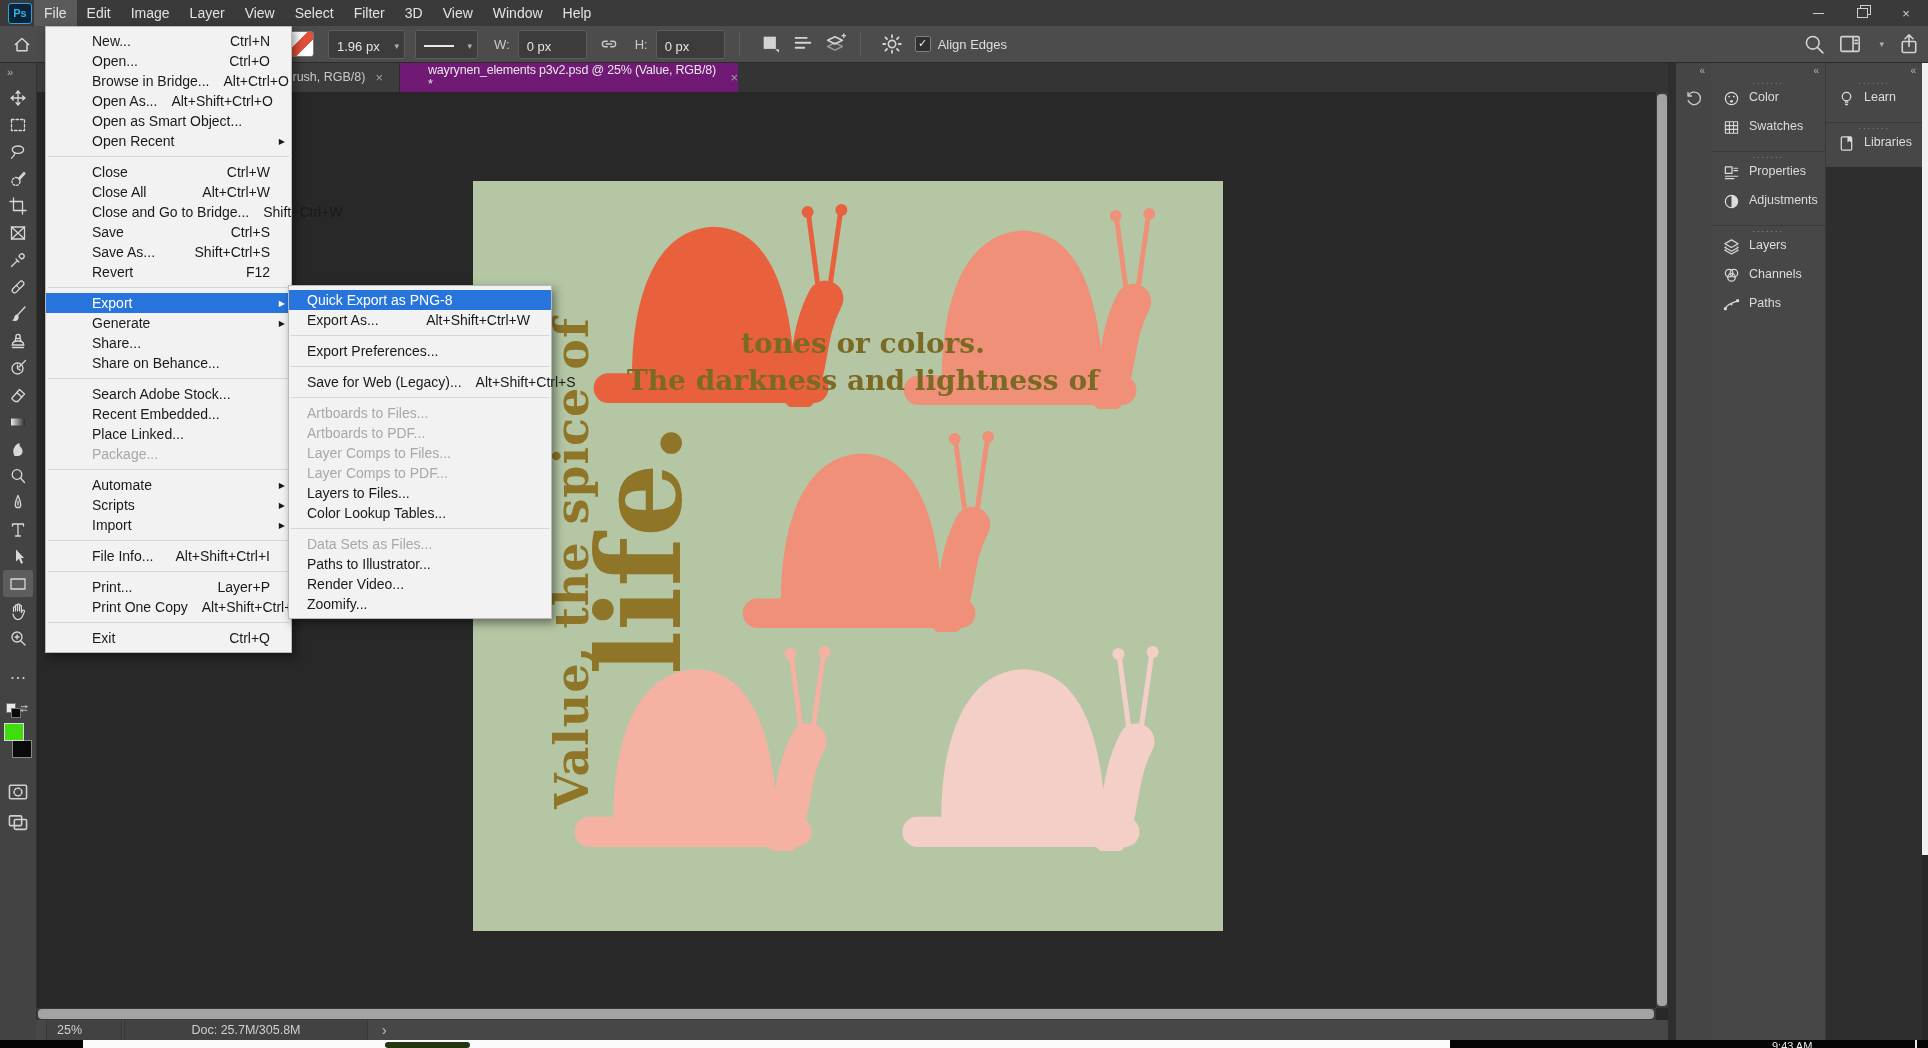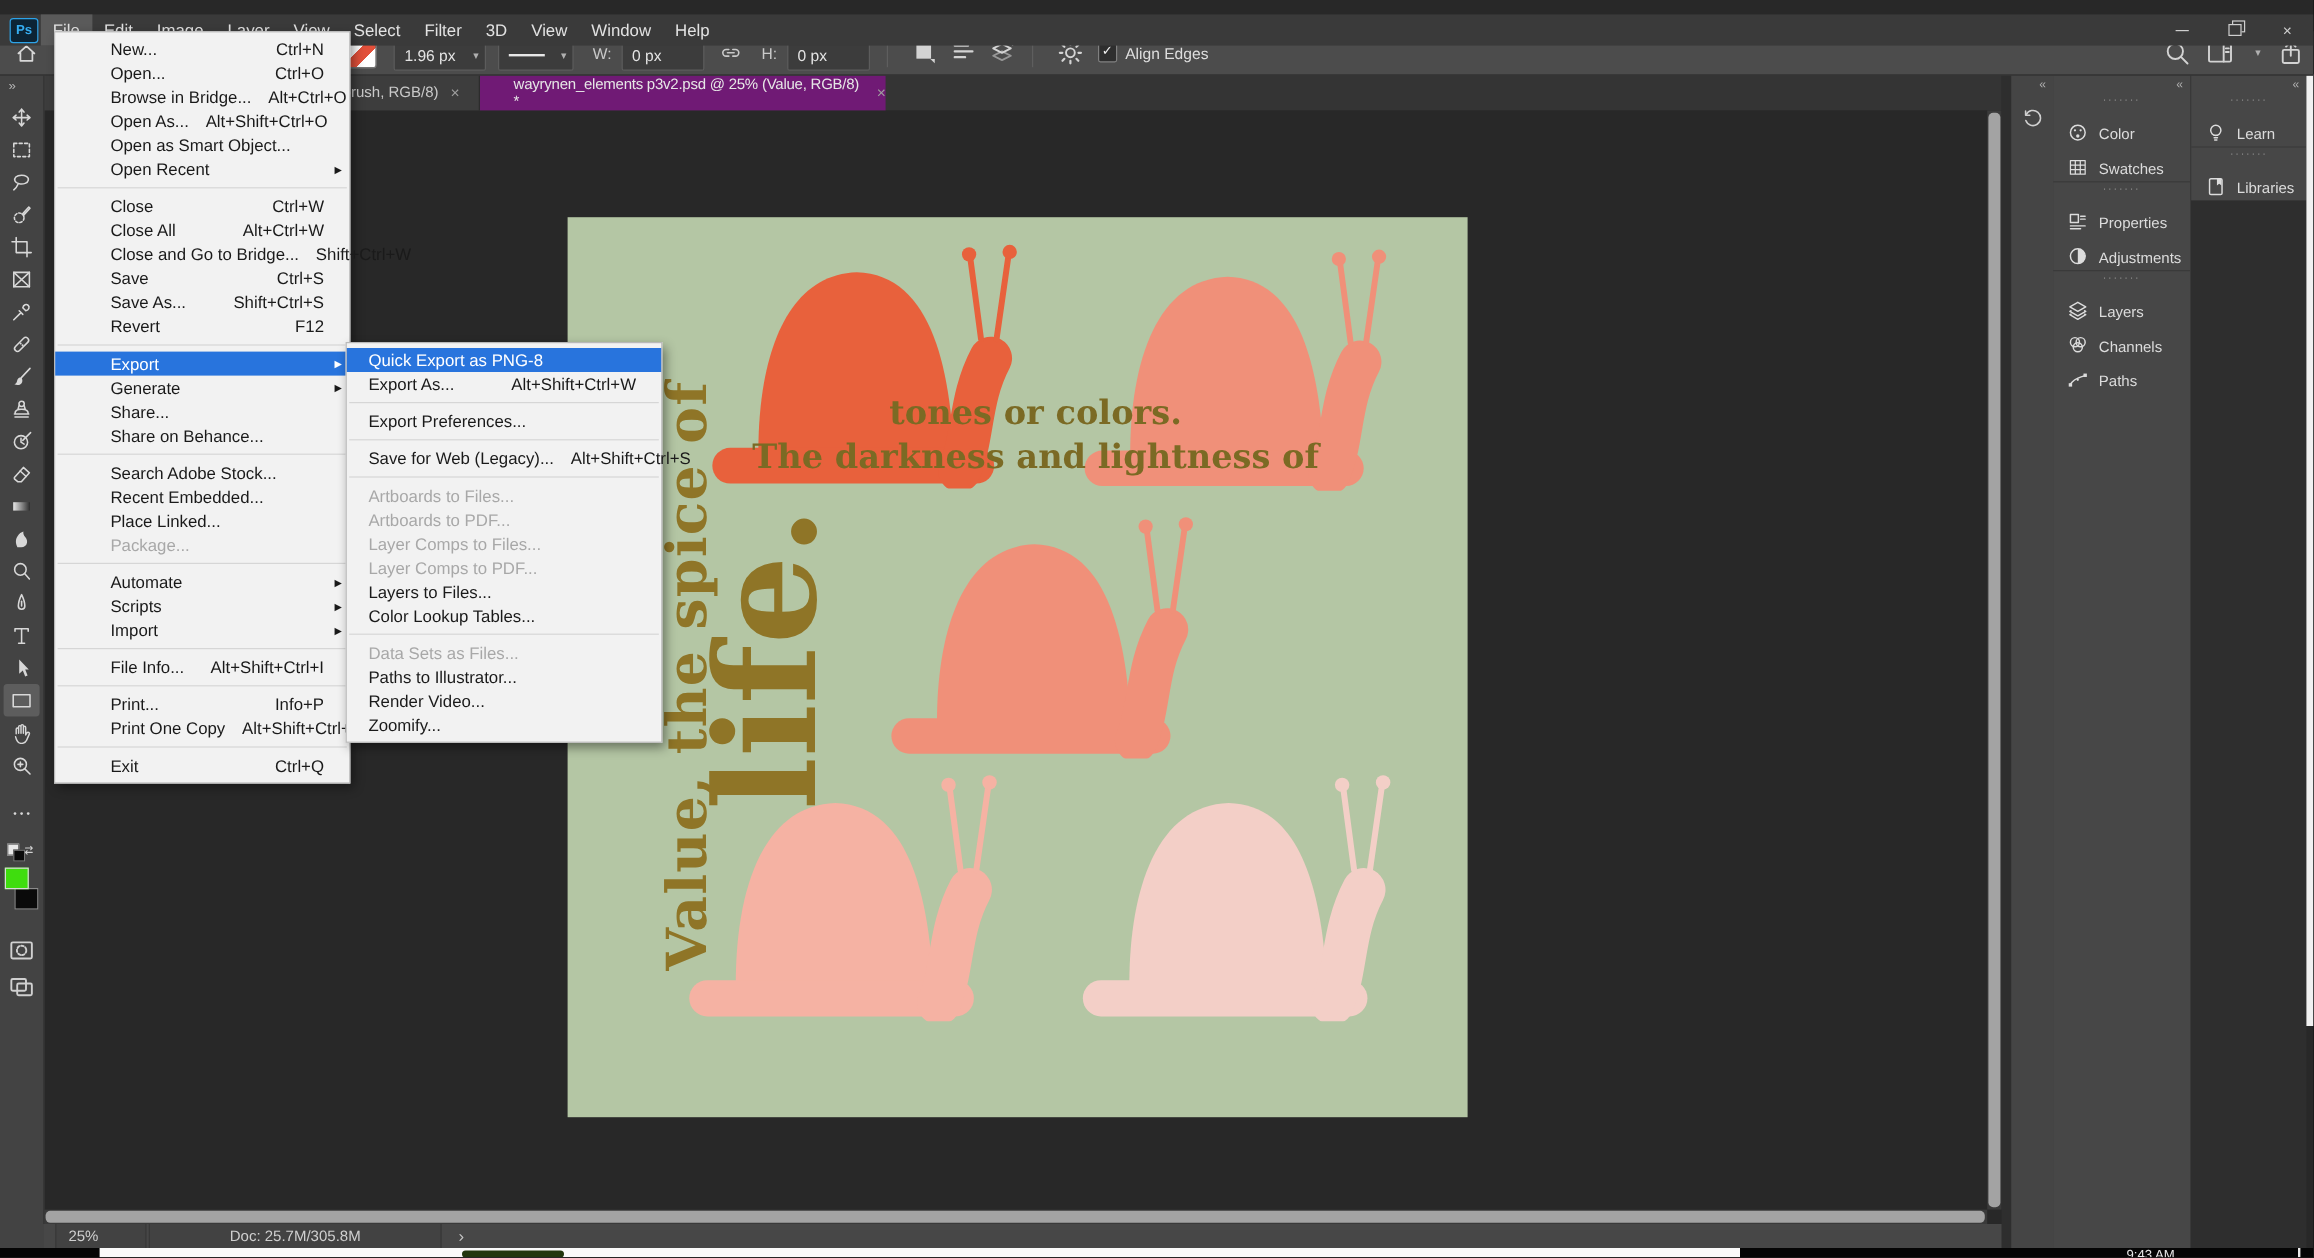--- a/index.html
+++ b/index.html
@@ -1,19 +1,19 @@
 <!DOCTYPE html>
 <html><head>
 <meta charset="utf-8">
 <style>
   html,body{margin:0;padding:0;background:#111;}
   #app{position:relative;width:1928px;height:1048px;background:#282828;font-family:"Liberation Sans",sans-serif;overflow:hidden;user-select:none;}
 
   
-  .titlebar{position:absolute;left:0;top:12px;width:1928px;height:26px;background:#3a3a3a;display:flex;align-items:center;z-index:40;}
+  .titlebar{position:absolute;left:0;top:0;width:1928px;height:26px;background:#3a3a3a;display:flex;align-items:center;z-index:40;}
   .pslogo{width:22px;height:19px;margin-left:8px;background:#0c2435;border:1px solid #2ea3e8;border-radius:3px;color:#35aef2;font-size:11px;font-weight:bold;display:flex;align-items:center;justify-content:center;flex:0 0 auto;}
   #menubar{display:flex;margin-left:2px;height:100%;}
   .mb-item{padding:0 10px;font-size:14px;color:#e2e2e2;display:flex;align-items:center;}
   .mb-item.active{background:#5a5a5a;}
   .win-controls{position:absolute;right:0;top:0;height:26px;display:flex;}
   .wc{width:44px;display:flex;align-items:center;justify-content:center;color:#cfcfcf;font-size:13px;}
   .wc-min i{display:block;width:11px;height:1px;background:#cfcfcf;}
   .wc-restore i{display:block;width:9px;height:8px;border:1px solid #cfcfcf;position:relative;background:#3a3a3a;}
   .wc-restore i:before{content:"";position:absolute;left:2px;top:-4px;width:9px;height:8px;border:1px solid #cfcfcf;z-index:-1;}
 
@@ -79,21 +79,21 @@
   .dock-gap{position:absolute;left:1668px;top:62px;width:8px;height:978px;background:#2e2e2e;}
   .dock-strip{position:absolute;left:1676px;top:62px;width:35px;height:978px;background:#454545;border-right:1px solid #393939;}
   .dock-strip .picon{width:18px;height:18px;color:#cfcfcf;margin:12px auto 0;display:block;}
   .collapse{font-size:10px;color:#b0b0b0;text-align:right;padding:3px 6px 0 0;height:13px;}
   .dock-a{position:absolute;left:1711px;top:62px;width:115px;height:978px;background:#474747;border-right:1px solid #393939;box-sizing:border-box;}
   .dock-b{position:absolute;left:1826px;top:62px;width:96px;height:978px;background:#2e2e2e;}
   .dock-b .panelwrap{background:#474747;}
   .dock-group{border-top:1px solid #3a3a3a;padding-bottom:3px;}
   .dock-group:first-of-type{border-top:none;}
   .dots{height:12px;display:flex;justify-content:center;color:#8f8f8f;font-size:9px;letter-spacing:1.5px;line-height:10px;}
-  .dock-row{height:29px;display:flex;align-items:flex-end;padding-left:12px;gap:9px;color:#dcdcdc;font-size:12.5px;}
+  .dock-row{height:29px;display:flex;align-items:flex-start;padding-left:12px;gap:9px;color:#dcdcdc;font-size:12.5px;}
   .picon{width:17px;height:17px;flex:0 0 auto;}
   .white-sliver{position:absolute;left:1922px;top:62px;width:6px;height:793px;background:#f1f1f1;}
 
   
   .statusbar{position:absolute;left:36px;top:1020px;width:1632px;height:20px;background:#474747;display:flex;align-items:center;font-size:12.5px;color:#cfcfcf;z-index:6;}
   .sb-cell{height:20px;display:flex;align-items:center;background:#424242;border-left:1px solid #383838;border-right:1px solid #383838;box-sizing:border-box;}
   .sb-zoom{margin-left:10px;width:76px;padding-left:10px;}
   .sb-doc{margin-left:2px;width:244px;justify-content:center;}
   .sb-chev{margin-left:14px;color:#c3c3c3;font-size:14px;}
 
@@ -723,21 +723,21 @@
       </div>
       <div class="msep"></div>
       <div class="mrow">
         <span class="lab">File Info...</span>
         <span class="sc">Alt+Shift+Ctrl+I</span>
         <span class="arr"></span>
       </div>
       <div class="msep"></div>
       <div class="mrow">
         <span class="lab">Print...</span>
-        <span class="sc">Info+P</span>
+        <span class="sc">Layer+P</span>
         <span class="arr"></span>
       </div>
       <div class="mrow">
         <span class="lab">Print One Copy</span>
         <span class="sc">Alt+Shift+Ctrl+P</span>
         <span class="arr"></span>
       </div>
       <div class="msep"></div>
       <div class="mrow">
         <span class="lab">Exit</span>

